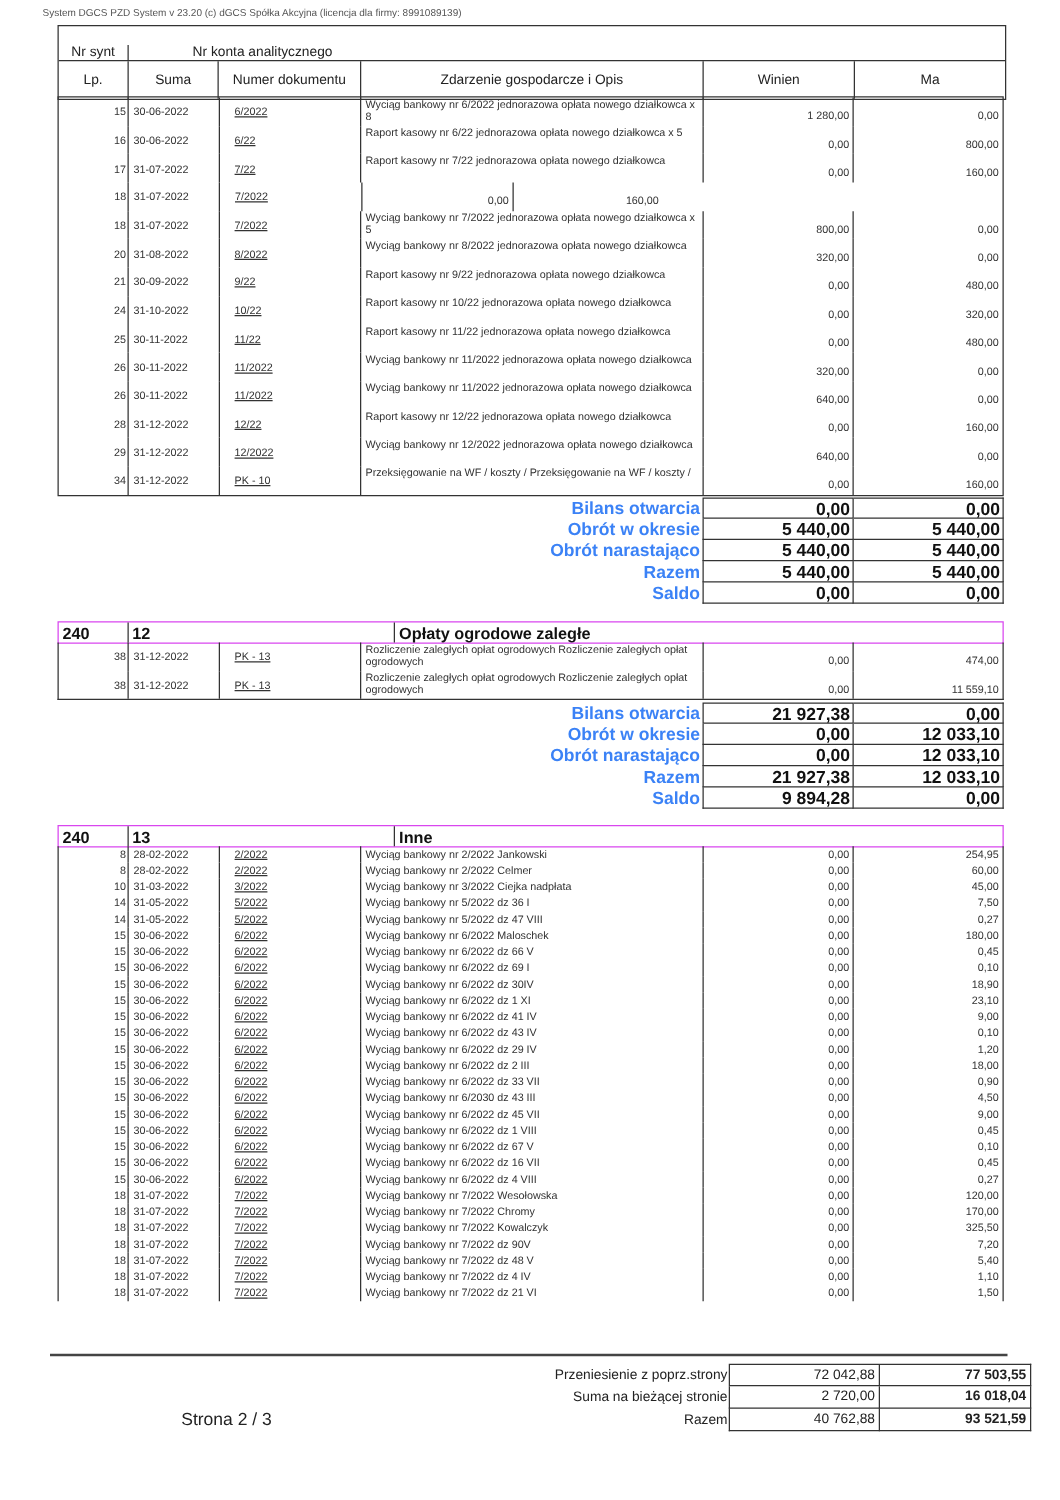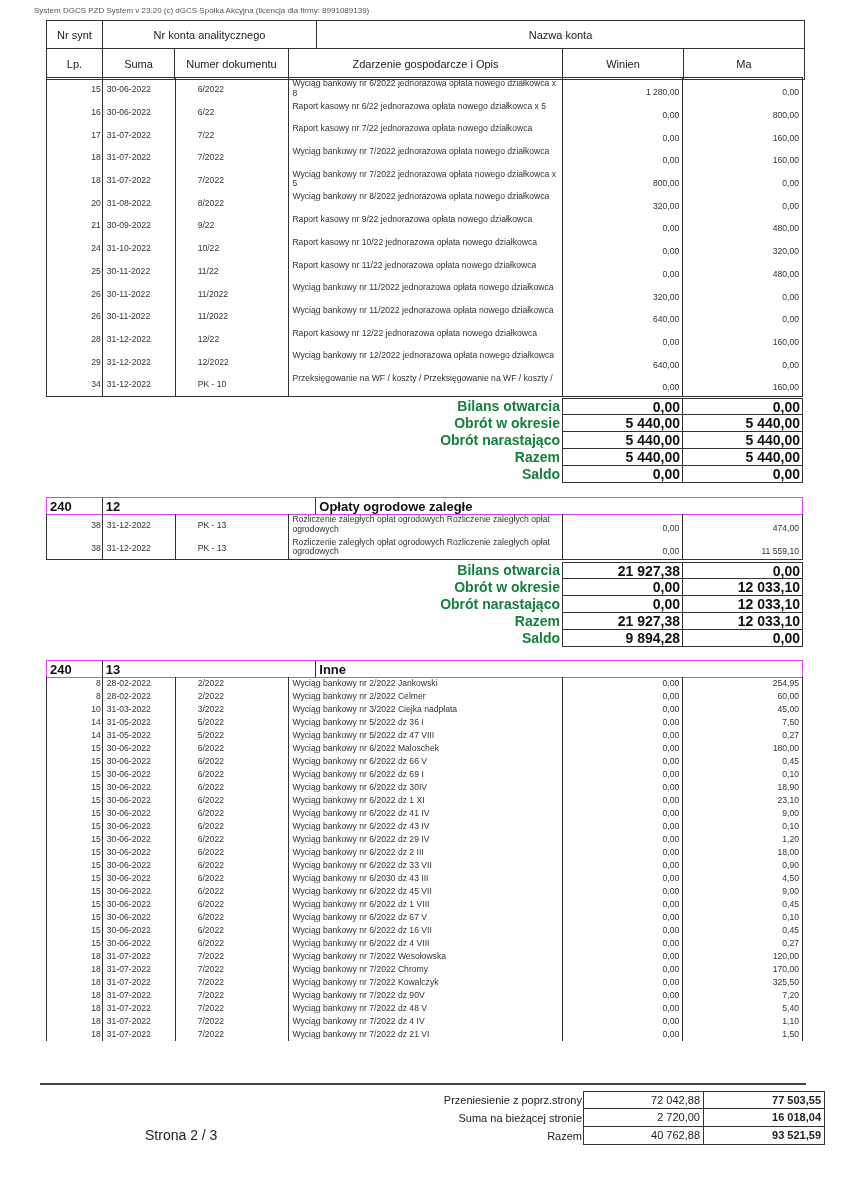--- a/index.html
+++ b/index.html
@@ -8,36 +8,36 @@
   .abs { position: absolute; }
   .sys-line { left: 34px; top: 6px; font-size: 8px; color: #555; white-space: nowrap; }
 
   
   .hdr { left: 46px; top: 20px; width: 757px; border: 1px solid #333; }
   .hdr-row { display: flex; border-bottom: 1px solid #333; }
   .hdr-row:last-child { border-bottom: none; }
   .hdr-row .c { display: flex; align-items: center; justify-content: center; text-align: center;
                 font-size: 11px; color: #222; border-right: 1px solid #333; box-sizing: border-box; }
   .hdr-row .c:last-child { border-right: none; }
-  .r1 { height: 27px; }
+  .r1 { height: 27px; align-items: flex-end; }
   .r2 { height: 30px; }
   .r2 .c { line-height: 11px; }
 
   
   .w-lp { width: 56px; } .w-data { width: 72px; } .w-num { width: 114px; }
   .w-opis { width: 274px; } .w-win { width: 121px; } .w-ma { width: 120px; }
   .w-nrsyn { width: 56px; } .w-nrkonta { width: 214px; } .w-nazwa { width: 487px; }
 
   
   .block { left: 46px; width: 757px; border: 1px solid #333; box-sizing: border-box; }
   .trow { display: flex; }
   .trow .c { box-sizing: border-box; font-size: 8.6px; color: #333; overflow: hidden; }
   .trow .lp { text-align: right; padding-right: 1px; border-right: 1px solid #333; }
   .trow .dt { padding-left: 4px; }
-  .trow .num { padding-left: 22px; border-left: 1px solid #333; }
+  .trow .num { padding-left: 12px; border-left: 1px solid #333; text-decoration: underline; }
   .trow .op { padding-left: 3px; border-left: 1px solid #333; line-height: 9.5px; }
   .trow .wn { text-align: right; padding-right: 3px; border-left: 1px solid #333; }
   .trow .ma { text-align: right; padding-right: 3px; border-left: 1px solid #333; }
   .tall { height: 22.7px; }
   .tall .c { display: flex; align-items: center; }
   .tall .lp, .tall .wn, .tall .ma { justify-content: flex-end; }
   .tall .wn, .tall .ma { padding-top: 6px; }
   .tall .op { align-items: flex-start; padding-top: 1px; }
   .short { height: 13px; }
   .short .c { line-height: 13px; }
@@ -46,21 +46,21 @@
   .acct { left: 46px; width: 757px; height: 18px; border: 1px solid #d946ef; display: flex;
           box-sizing: border-box; font-weight: bold; font-size: 13px; color: #111; }
   .acct .c { box-sizing: border-box; padding-left: 3px; line-height: 17px; border-right: 1px solid #333; }
   .acct .c:last-child { border-right: none; }
   .acct .a1 { width: 56px; } .acct .a2 { width: 214px; } .acct .a3 { width: 487px; }
 
   
   .sum { left: 380px; width: 423px; }
   .sum-row { display: flex; height: 17px; }
   .sum-row .lbl { width: 182px; text-align: right; padding-right: 2px; font-weight: bold;
-                  font-size: 14px; color: #15803d; line-height: 17px; box-sizing: border-box; }
+                  font-size: 14px; color: #3b82f6; line-height: 17px; box-sizing: border-box; }
   .sum-row .v { box-sizing: border-box; text-align: right; font-weight: bold; font-size: 14px;
                 color: #111; line-height: 16px; padding-right: 2px; border: 1px solid #333;
                 border-top: none; }
   .sum-row:first-child .v { border-top: 1px solid #333; }
   .sum-row .v1 { width: 121px; } .sum-row .v2 { width: 120px; border-left: none; }
 
   
   .rule { left: 40px; width: 766px; top: 1083px; height: 2px; background: #444; }
   .foot { left: 400px; top: 1091px; width: 425px; }
   .foot-row { display: flex; height: 18px; }
@@ -74,21 +74,20 @@
 </style>
 </head>
 <body>
 
 <div class="abs sys-line">System DGCS PZD System v 23.20  (c) dGCS Spółka Akcyjna (licencja dla firmy: 8991089139)</div>
 
 <div class="abs hdr">
   <div class="hdr-row r1">
     <div class="c w-nrsyn">Nr synt</div>
     <div class="c w-nrkonta">Nr konta analitycznego</div>
-    <div class="c w-nazwa">Nazwa konta</div>
   </div>
   <div class="hdr-row r2">
     <div class="c w-lp">Lp.</div>
     <div class="c w-data">Suma</div>
     <div class="c w-num">Numer dokumentu</div>
     <div class="c w-opis">Zdarzenie gospodarcze i Opis</div>
     <div class="c w-win">Winien</div>
     <div class="c w-ma">Ma</div>
   </div>
 </div>
@@ -115,21 +114,20 @@
       <div class="c dt w-data">31-07-2022</div>
       <div class="c num w-num">7/22</div>
       <div class="c op w-opis">Raport kasowy nr 7/22 jednorazowa opłata nowego działkowca</div>
       <div class="c wn w-win">0,00</div>
       <div class="c ma w-ma">160,00</div>
     </div>
     <div class="trow tall">
       <div class="c lp w-lp">18</div>
       <div class="c dt w-data">31-07-2022</div>
       <div class="c num w-num">7/2022</div>
-      <div class="c op w-opis">Wyciąg bankowy nr 7/2022 jednorazowa opłata nowego działkowca</div>
       <div class="c wn w-win">0,00</div>
       <div class="c ma w-ma">160,00</div>
     </div>
     <div class="trow tall">
       <div class="c lp w-lp">18</div>
       <div class="c dt w-data">31-07-2022</div>
       <div class="c num w-num">7/2022</div>
       <div class="c op w-opis">Wyciąg bankowy nr 7/2022 jednorazowa opłata nowego działkowca x 5</div>
       <div class="c wn w-win">800,00</div>
       <div class="c ma w-ma">0,00</div>

